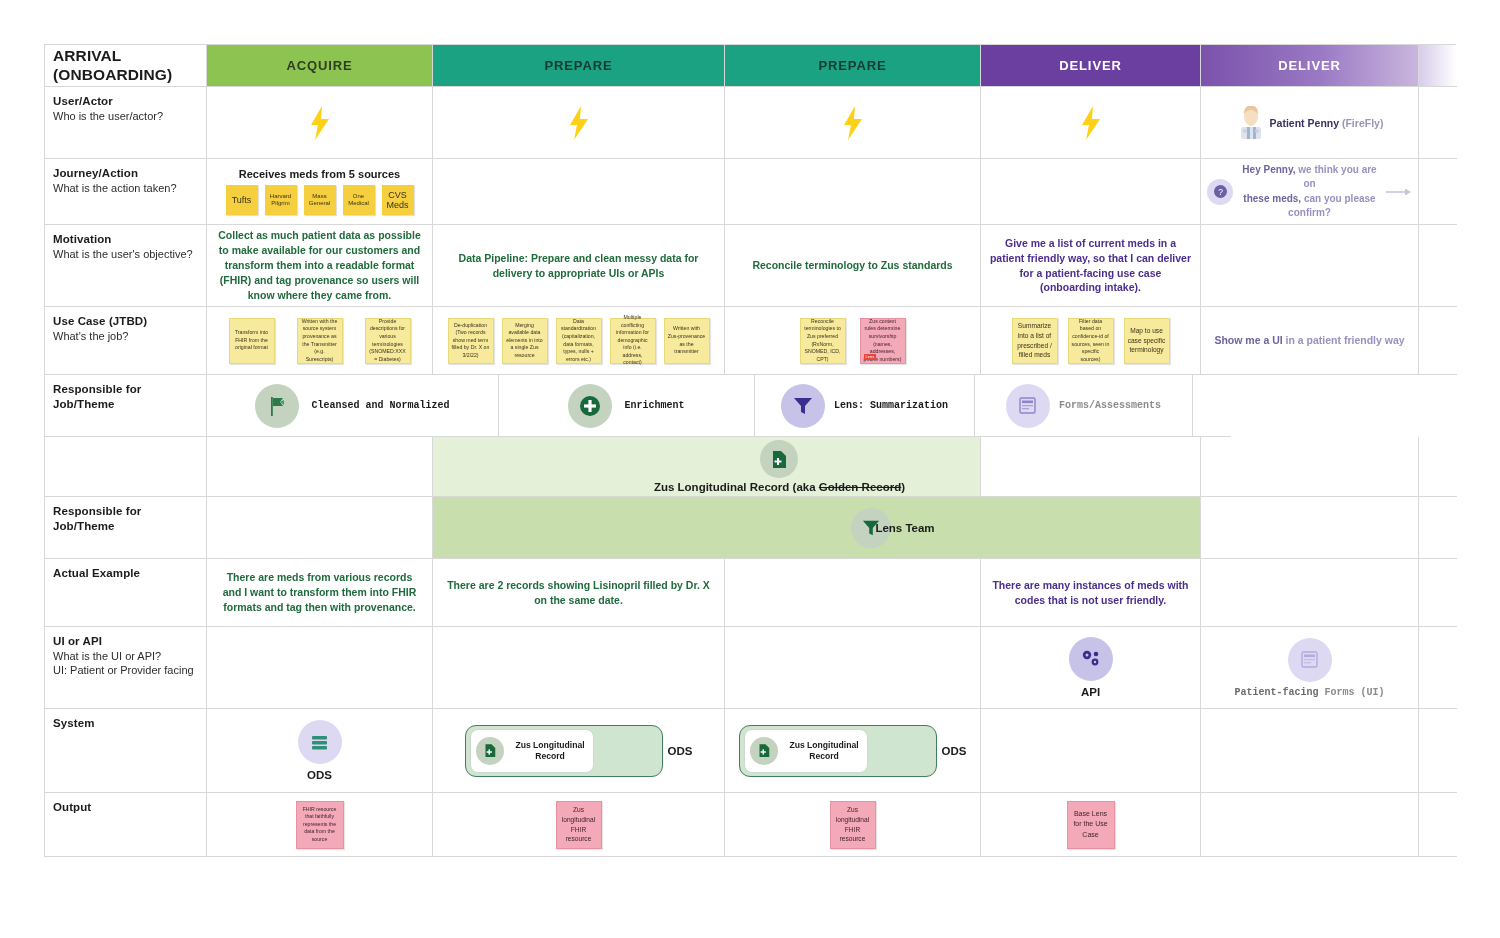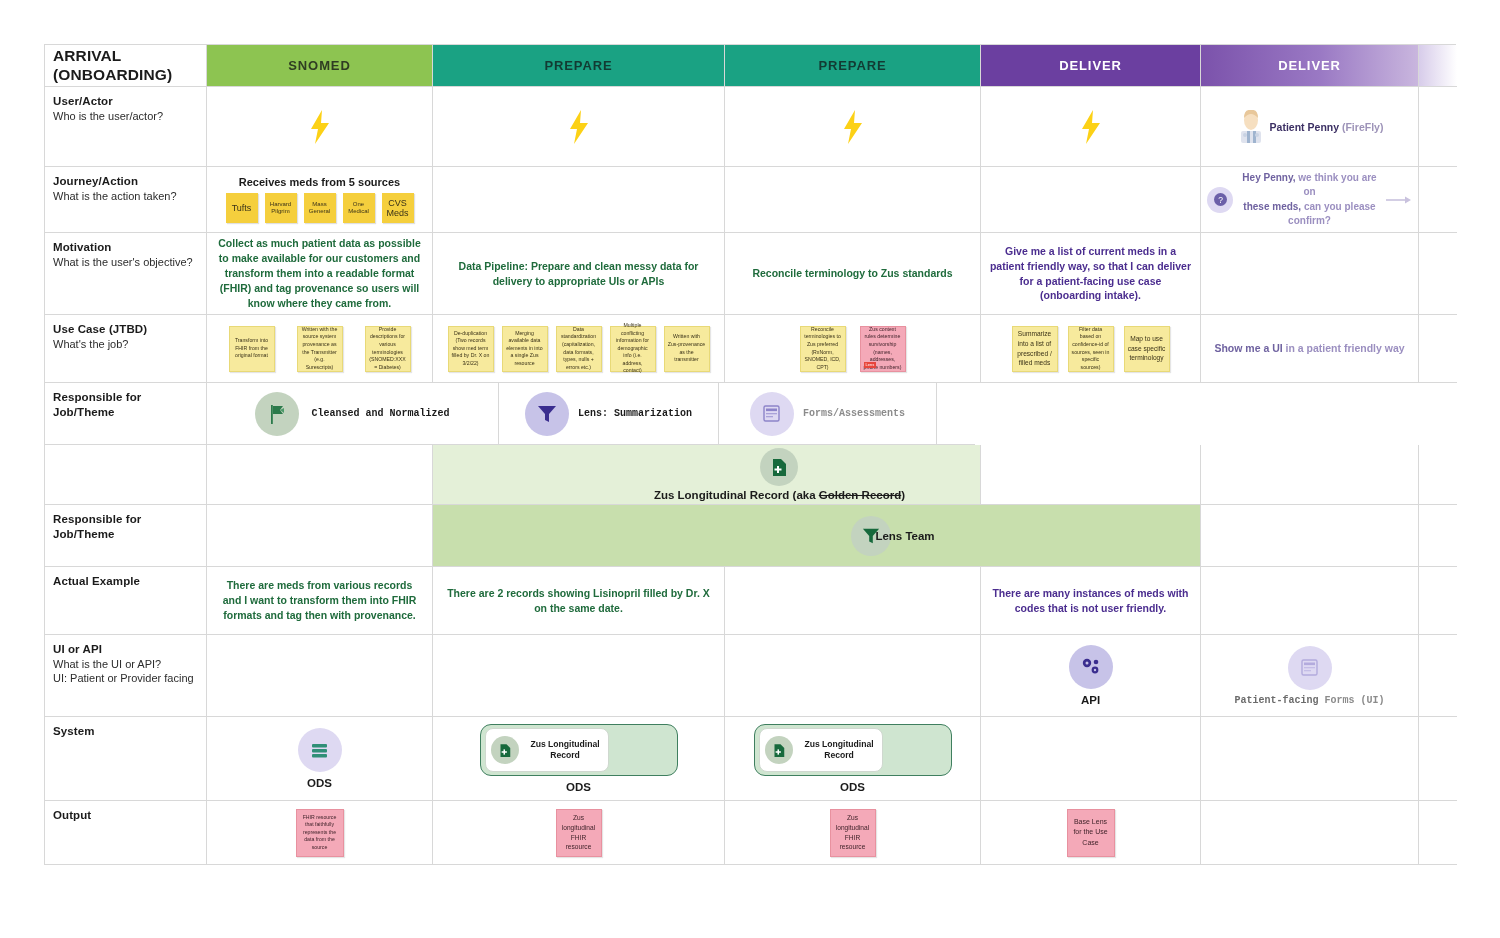--- a/index.html
+++ b/index.html
@@ -60,21 +60,21 @@
   .hdr-deliver2 {
     background: linear-gradient(90deg, #7b52ab 0%, #9a79c4 55%, #c9b6de 100%);
     color: #ffffff;
   }
   .hdr-fade {
     background: linear-gradient(90deg, #d7ccea 0%, rgba(255,255,255,0) 100%);
   }
   .corner { height: 42px; display: flex; flex-direction: column; justify-content: center; }
 
   
-  .h-actor   { height: 80px; }
+  .h-actor   { height: 72px; }
   .h-journey { height: 66px; }
   .h-motiv   { height: 82px; }
   .h-jtbd    { height: 68px; }
   .h-resp    { height: 62px; }
   .h-zlr     { height: 60px; }
   .h-lens    { height: 62px; }
   .h-actual  { height: 68px; }
   .h-uiapi   { height: 82px; }
   .h-system  { height: 84px; }
   .h-output  { height: 64px; }
@@ -145,21 +145,21 @@
   .circ.lav-l { background: #ded9f2; }
   .badge-txt { font-size: 10px; font-weight: bold; color: #1b1b1b; white-space: nowrap; font-family: Liberation Mono, monospace; }
   .badge-txt.dim { color: #8b8b8b; }
   .badge-txt.dim b { color: #6b6b6b; }
   .badge-cap { font-size: 11.5px; font-weight: bold; color: #1b1b1b; }
   .band-inner { display: flex; flex-direction: column; align-items: center; gap: 3px; }
   .band-cap { font-size: 11.5px; font-weight: bold; color: #1b1b1b; }
   .band-cap .strike { text-decoration: line-through; }
 
   
-  .sysbox-wrap { display: flex; flex-direction: column; align-items: center; gap: 5px; justify-content: flex-end; }
+  .sysbox-wrap { display: flex; flex-direction: row; align-items: center; gap: 5px; justify-content: flex-end; }
   .sysbox {
     width: 198px; height: 52px; border-radius: 11px;
     background: #cfe5d0; border: 1.4px solid #3f7f5f;
     display: flex; align-items: center; padding: 4px;
   }
   .sysbox-in {
     width: 124px; height: 44px; background: #fff;
     border: 1px solid #cfd8cf; border-radius: 8px;
     display: flex; align-items: center; gap: 4px; padding-left: 5px;
   }
@@ -181,21 +181,21 @@
 <div id="board">
   <div class="grid">
 
     <div class="row">
       <div class="cell c-label corner">
         <div class="lab-title">
           <span>ARRIVAL</span><br>
           <span>(ONBOARDING)</span>
         </div>
       </div>
-      <div class="cell c-1 hdr hdr-acquire">SNOMED</div>
+      <div class="cell c-1 hdr hdr-acquire">ACQUIRE</div>
       <div class="cell c-2 hdr hdr-prepare">PREPARE</div>
       <div class="cell c-3 hdr hdr-prepare">PREPARE</div>
       <div class="cell c-4 hdr hdr-deliver">DELIVER</div>
       <div class="cell c-5 hdr hdr-deliver2">DELIVER</div>
       <div class="cell c-6 hdr hdr-fade"></div>
     </div>
 
     <div class="row h-actor">
       <div class="cell c-label">
         <div class="lab-title">User/Actor</div>
@@ -369,20 +369,32 @@
       <div class="cell c-2">
         <div class="badge-line">
           <div class="circ sage">
             <svg width="20" height="22" viewBox="0 0 20 22">
                 <rect x="4" y="2" width="1.8" height="19" fill="#2c7a4b"></rect>
                 <path d="M6 3 h10 l-3 4 l3 4 H6z" fill="#2c7a4b"></path>
                 <path d="M13 7 l4 -2 v5z" fill="#4e9a6a"></path>
               </svg>
           </div>
           <div class="badge-txt">Cleansed and Normalized</div>
+        </div>
+      </div>
+      <div class="cell c-3">
+        <div class="badge-line">
+          <div class="circ sage">
+            <svg width="22" height="22" viewBox="0 0 22 22">
+                <circle cx="11" cy="11" r="10" fill="#17693c"></circle>
+                <rect x="9.4" y="5" width="3.2" height="12" fill="#fff"></rect>
+                <rect x="5" y="9.4" width="12" height="3.2" fill="#fff"></rect>
+              </svg>
+          </div>
+          <div class="badge-txt">Enrichment</div>
         </div>
       </div>
       <div class="cell c-4">
         <div class="badge-line" style="gap:9px;">
           <div class="circ lav">
             <svg width="20" height="20" viewBox="0 0 20 20">
                 <path d="M1 2 h18 l-7 8 v8 l-4 -2 v-6z" fill="#3a2d8f"></path>
               </svg>
           </div>
           <div class="badge-txt">Lens: Summarization</div>

